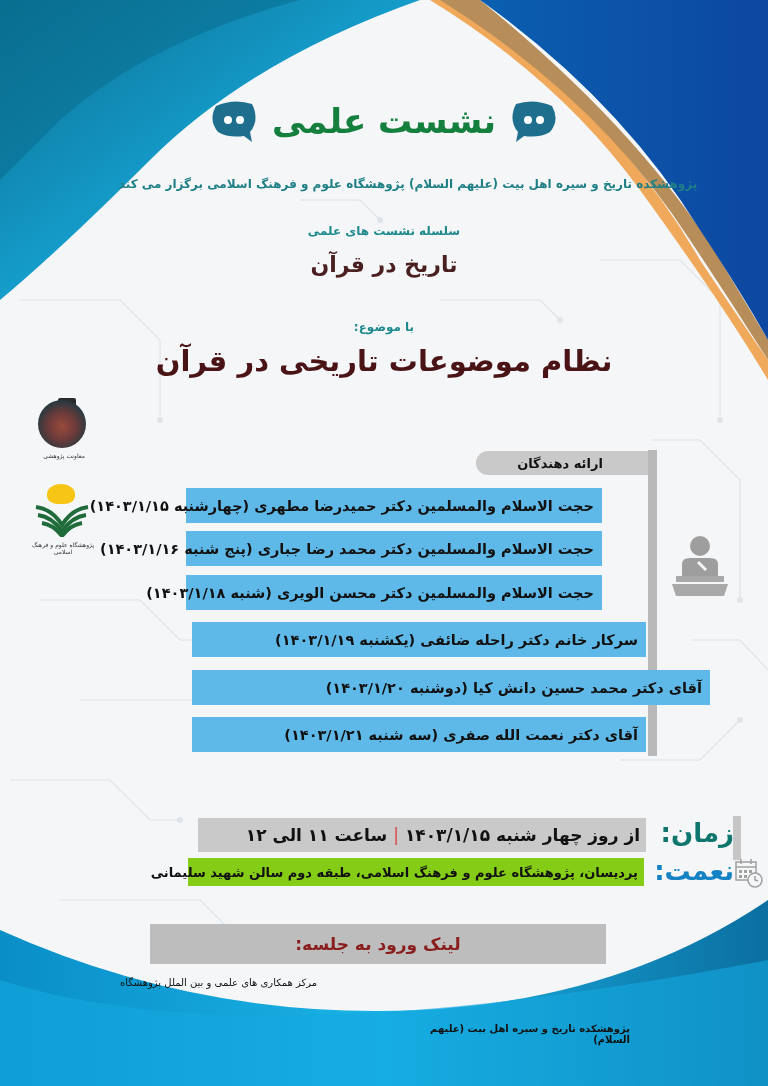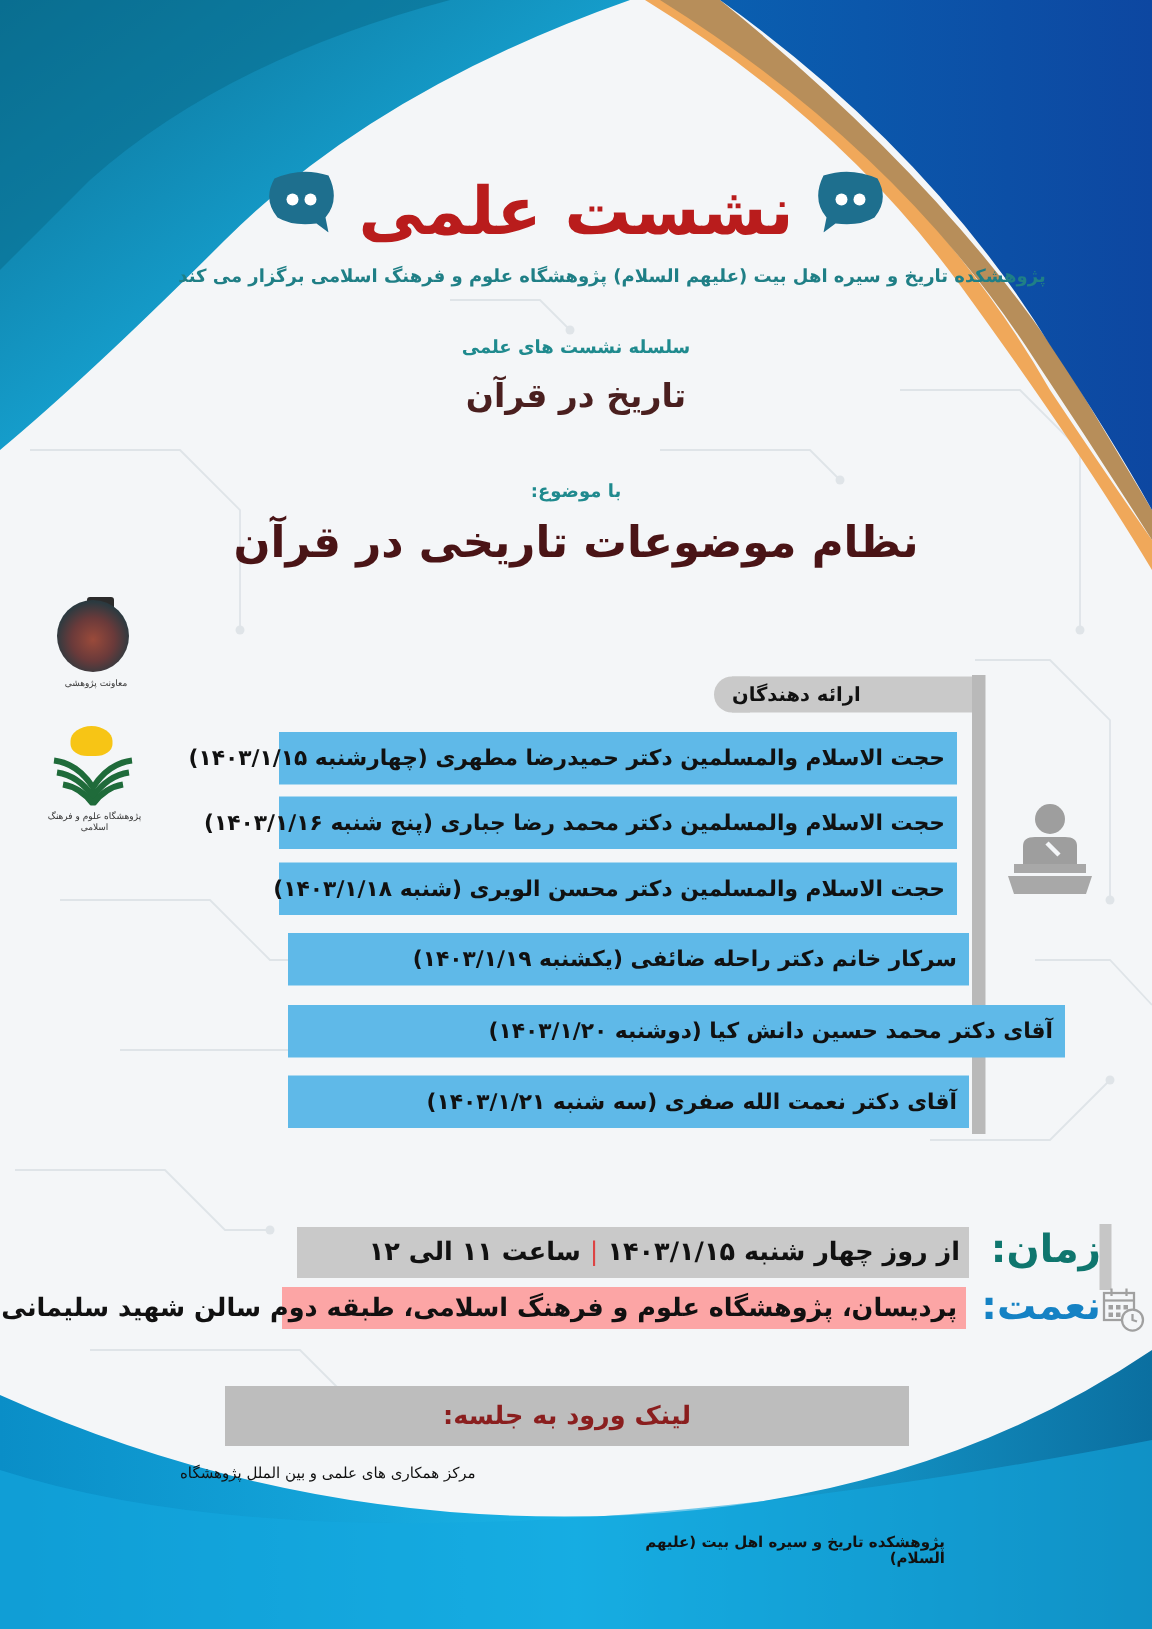--- a/index.html
+++ b/index.html
@@ -7,53 +7,53 @@
   body { position: relative; font-family: "DejaVu Sans", sans-serif; direction: rtl; }
 
   .bg { position: absolute; inset: 0; overflow: hidden; }
   .bg svg { position: absolute; left: 0; top: 0; }
 
   .abs { position: absolute; }
   .center-x { left: 0; right: 0; text-align: center; }
 
   
   .title-row { top: 100px; left: 0; right: 0; display: flex; justify-content: center; align-items: center; gap: 14px; direction: rtl; }
-  .title-text { font-size: 44px; font-weight: bold; color: #b91c1c; font-family: "DejaVu Sans", sans-serif; margin-top: 16px; }
+  .title-text { font-size: 34px; font-weight: bold; color: #15803d; font-family: "DejaVu Sans", sans-serif; }
   .bubble { width: 48px; height: 42px; position: relative; }
   .organizer { top: 177px; font-size: 12px; font-weight: bold; color: #1f7f86; padding-left: 48px; }
   .series-label { top: 224px; font-size: 12px; font-weight: bold; color: #1f8a8e; }
   .series-title { top: 252px; font-size: 22px; font-weight: bold; color: #4a1f1f; }
   .topic-label { top: 288px; font-size: 12px; font-weight: bold; color: #1f8a8e; margin-top: 32px; }
   .topic-title { top: 344px; font-size: 29px; font-weight: bold; color: #4a1416; }
 
   
   .logo1 { left: 38px; top: 400px; width: 48px; height: 48px; border-radius: 50%; background: radial-gradient(circle at 50% 55%, #9a4a3a 0%, #6a3a3a 40%, #2c3a40 70%, #1e2a30 100%); }
   .logo1-tab { left: 58px; top: 398px; width: 18px; height: 24px; background: #2b2b2b; border-radius: 2px; }
   .logo1-caption { left: 32px; top: 452px; width: 64px; font-size: 6px; color: #333; text-align: center; line-height: 8px; }
   .logo2-sun { left: 47px; top: 484px; width: 28px; height: 20px; border-radius: 50% 50% 40% 40%; background: #f7c515; }
   .logo2-book { left: 34px; top: 503px; width: 56px; height: 34px; }
   .logo2-caption { left: 28px; top: 541px; width: 70px; font-size: 6px; color: #333; text-align: center; }
 
   
-  .presenters-tab { left: 488px; top: 451px; width: 160px; height: 24px; background: #c9c9c9; border-radius: 0; display: flex; align-items: center; justify-content: flex-end; padding-right: 16px; }
+  .presenters-tab { left: 488px; top: 451px; width: 160px; height: 24px; background: #c9c9c9; border-radius: 0; display: flex; align-items: center; justify-content: center; padding-right: 16px; }
   .presenters-tab::before { content: ""; position: absolute; left: -12px; top: 0; width: 24px; height: 24px; border-radius: 12px 0 0 12px; background: #c9c9c9; }
   .presenters-tab span { font-size: 13px; font-weight: bold; color: #111; position: relative; }
   .vbar { left: 648px; top: 450px; width: 9px; height: 306px; background: #b9b9b9; }
-  .speaker-row { left: 186px; width: 452px; height: 35px; background: #5fb9e8; display: flex; align-items: center; padding-right: 8px; font-size: 14.5px; font-weight: bold; color: #111; white-space: nowrap; }
+  .speaker-row { left: 186px; width: 416px; height: 35px; background: #5fb9e8; display: flex; align-items: center; padding-right: 8px; font-size: 14.5px; font-weight: bold; color: #111; white-space: nowrap; }
 
   
   .podium { left: 668px; top: 532px; width: 64px; height: 68px; }
 
   
   .tp-bar { left: 733px; top: 816px; width: 8px; height: 44px; background: #c6c6c6; }
   .time-label { left: 648px; top: 818px; width: 86px; font-size: 26px; color: #0f766e; text-align: right; font-weight: bold; letter-spacing: 2px; }
   .place-label { left: 648px; top: 856px; width: 86px; font-size: 26px; color: #1582c4; text-align: right; font-weight: bold; letter-spacing: 2px; }
   .time-box { left: 198px; top: 818px; width: 448px; height: 34px; background: #c9c9c9; display: flex; align-items: center; padding-right: 6px; font-size: 17px; font-weight: bold; color: #111; white-space: nowrap; }
   .time-sep { color: #d44; margin: 0 6px; font-weight: normal; }
-  .place-box { left: 188px; top: 858px; width: 456px; height: 28px; background: #fca5a5; display: flex; align-items: center; padding-right: 6px; font-size: 17px; font-weight: bold; color: #111; white-space: nowrap; }
+  .place-box { left: 188px; top: 858px; width: 456px; height: 28px; background: #84cc16; display: flex; align-items: center; padding-right: 6px; font-size: 13px; font-weight: bold; color: #111; white-space: nowrap; }
   .cal-icon { left: 734px; top: 856px; width: 30px; height: 34px; }
 
   
   .link-box { left: 150px; top: 924px; width: 456px; height: 40px; background: #bdbdbd; display: flex; align-items: center; justify-content: center; gap: 10px; direction: rtl; }
   .link-label { font-size: 17px; font-weight: bold; color: #8a1e1e; }
   .link-url { font-size: 21px; color: #8a2a2a; direction: ltr; font-family: "DejaVu Sans", sans-serif; }
 
   .footer-right { left: 430px; top: 977px; width: 200px; font-size: 10px; font-weight: bold; color: #111; text-align: right; margin-top: 46px; }
   .footer-left { left: 120px; top: 977px; width: 220px; font-size: 10px; font-weight: normal; color: #111; text-align: left; direction: rtl; }
 </style>

